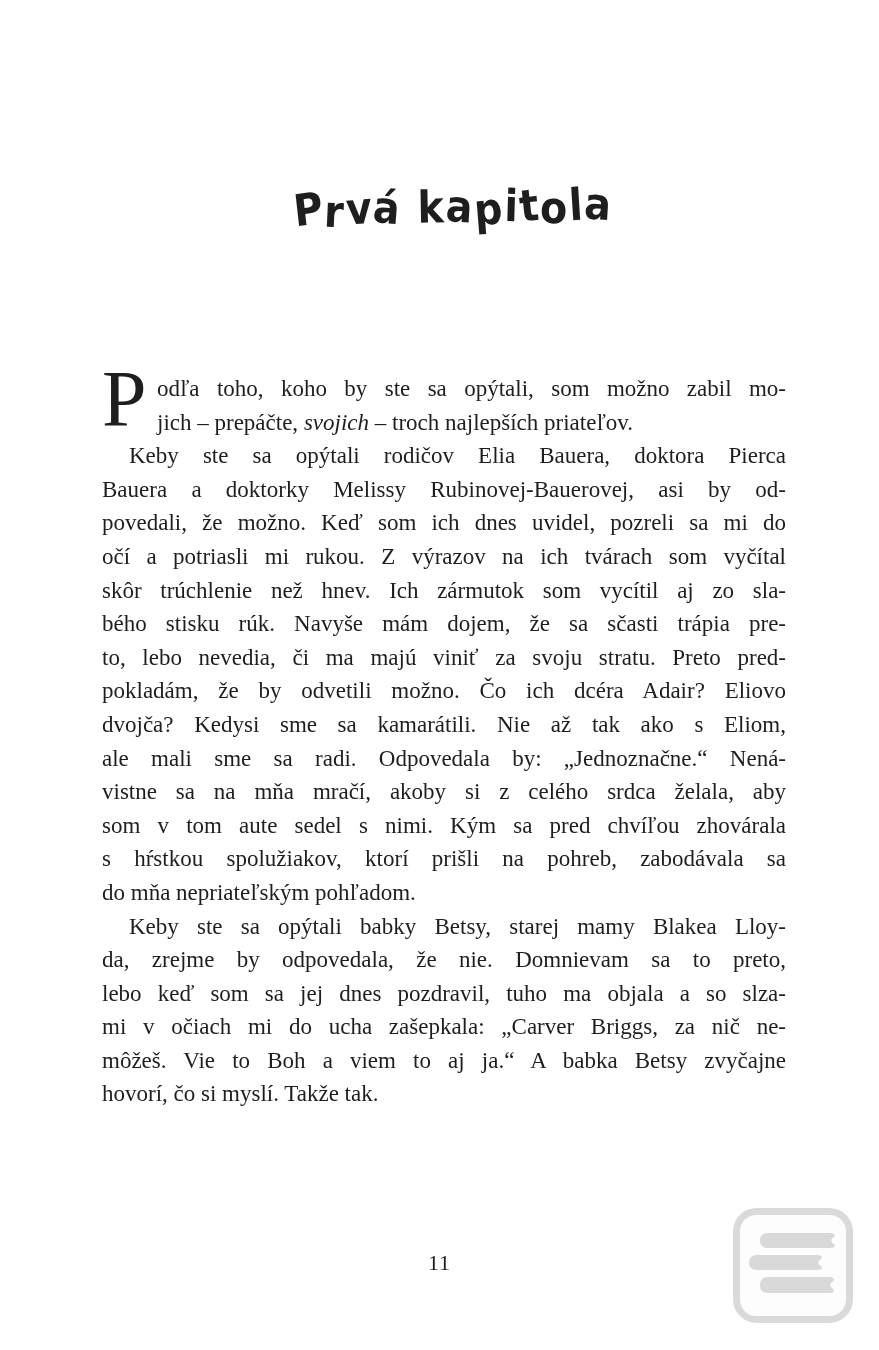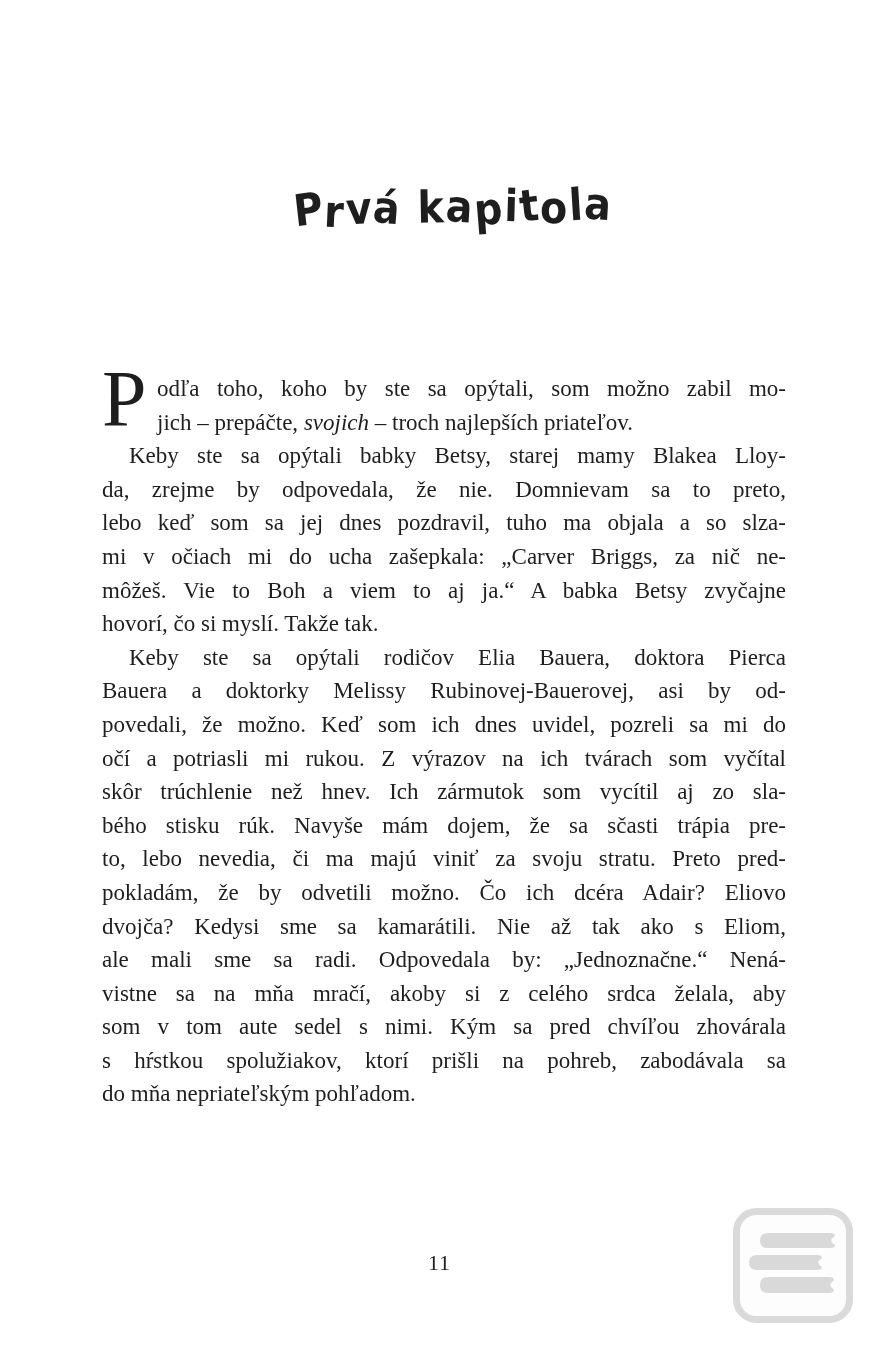--- a/index.html
+++ b/index.html
@@ -86,43 +86,43 @@
 
   <h1 class="chapter-title"><span class="ch" style="transform: rotate(-6deg) translateY(-1px);">P</span><span class="ch" style="transform: rotate(4deg) translateY(2px);">r</span><span class="ch" style="transform: rotate(-3deg) translateY(-1px);">v</span><span class="ch" style="transform: rotate(6deg) translateY(-1px);">á</span><span class="ch" style="transform: rotate(-5deg) translateY(2px);">&nbsp;</span><span class="ch" style="transform: rotate(0deg) translateY(-1px);">k</span><span class="ch" style="transform: rotate(5deg) translateY(-1px);">a</span><span class="ch" style="transform: rotate(-4deg) translateY(2px);">p</span><span class="ch" style="transform: rotate(3deg) translateY(-1px);">i</span><span class="ch" style="transform: rotate(-6deg) translateY(-1px);">t</span><span class="ch" style="transform: rotate(4deg) translateY(2px);">o</span><span class="ch" style="transform: rotate(-3deg) translateY(-1px);">l</span><span class="ch" style="transform: rotate(5deg) translateY(-1px);">a</span></h1>
 
   <div class="body-text">
       <div class="para">
         <span class="dropcap">P</span>
         <div class="line after-dropcap"><span class="run">odľa toho, koho by ste sa opýtali, som možno zabil mo-</span></div>
         <div class="line last after-dropcap"><span class="run">jich – prepáčte, </span><span class="emph">svojich</span><span class="run"> – troch najlepších priateľov.</span></div>
       </div>
       <div class="para">
-        <div class="line indent"><span class="run">Keby ste sa opýtali babky Betsy, starej mamy Blakea Lloy-</span></div>
-        <div class="line"><span class="run">da, zrejme by odpovedala, že nie. Domnievam sa to preto,</span></div>
-        <div class="line"><span class="run">lebo keď som sa jej dnes pozdravil, tuho ma objala a so slza-</span></div>
-        <div class="line"><span class="run">mi v očiach mi do ucha zašepkala: „Carver Briggs, za nič ne-</span></div>
-        <div class="line"><span class="run">môžeš. Vie to Boh a viem to aj ja.“ A babka Betsy zvyčajne</span></div>
-        <div class="line last"><span class="run">hovorí, čo si myslí. Takže tak.</span></div>
-      </div>
-      <div class="para">
         <div class="line indent"><span class="run">Keby ste sa opýtali rodičov Elia Bauera, doktora Pierca</span></div>
         <div class="line"><span class="run">Bauera a doktorky Melissy Rubinovej-Bauerovej, asi by od-</span></div>
         <div class="line"><span class="run">povedali, že možno. Keď som ich dnes uvidel, pozreli sa mi do</span></div>
         <div class="line"><span class="run">očí a potriasli mi rukou. Z výrazov na ich tvárach som vyčítal</span></div>
         <div class="line"><span class="run">skôr trúchlenie než hnev. Ich zármutok som vycítil aj zo sla-</span></div>
         <div class="line"><span class="run">bého stisku rúk. Navyše mám dojem, že sa sčasti trápia pre-</span></div>
         <div class="line"><span class="run">to, lebo nevedia, či ma majú viniť za svoju stratu. Preto pred-</span></div>
         <div class="line"><span class="run">pokladám, že by odvetili možno. Čo ich dcéra Adair? Eliovo</span></div>
         <div class="line"><span class="run">dvojča? Kedysi sme sa kamarátili. Nie až tak ako s Eliom,</span></div>
         <div class="line"><span class="run">ale mali sme sa radi. Odpovedala by: „Jednoznačne.“ Nená-</span></div>
         <div class="line"><span class="run">vistne sa na mňa mračí, akoby si z celého srdca želala, aby</span></div>
         <div class="line"><span class="run">som v tom aute sedel s nimi. Kým sa pred chvíľou zhovárala</span></div>
         <div class="line"><span class="run">s hŕstkou spolužiakov, ktorí prišli na pohreb, zabodávala sa</span></div>
         <div class="line last"><span class="run">do mňa nepriateľským pohľadom.</span></div>
       </div>
+      <div class="para">
+        <div class="line indent"><span class="run">Keby ste sa opýtali babky Betsy, starej mamy Blakea Lloy-</span></div>
+        <div class="line"><span class="run">da, zrejme by odpovedala, že nie. Domnievam sa to preto,</span></div>
+        <div class="line"><span class="run">lebo keď som sa jej dnes pozdravil, tuho ma objala a so slza-</span></div>
+        <div class="line"><span class="run">mi v očiach mi do ucha zašepkala: „Carver Briggs, za nič ne-</span></div>
+        <div class="line"><span class="run">môžeš. Vie to Boh a viem to aj ja.“ A babka Betsy zvyčajne</span></div>
+        <div class="line last"><span class="run">hovorí, čo si myslí. Takže tak.</span></div>
+      </div>
     </div>
 
   <div class="page-number">11</div>
 
   <svg class="watermark" viewBox="0 0 120 115" aria-hidden="true">
     <rect class="wm-frame" x="3.5" y="3.5" width="113" height="108" rx="20" fill="#fdfdfd" stroke-width="7" stroke="#dadada"></rect>
     <path class="wm-book" d="M35 25 L97 25 Q103 25 101.5 28.5 Q95 32.5 101.5 36.5 Q103 40 97 40 L35 40 Q27 40 27 32.5 Q27 25 35 25 Z" fill="#d9d9d9"></path>
     <path class="wm-book" d="M24 47 L84 47 Q90 47 88.5 50.5 Q82 54.5 88.5 58.5 Q90 62 84 62 L24 62 Q16 62 16 54.5 Q16 47 24 47 Z" fill="#d9d9d9"></path>
     <path class="wm-book" d="M35 69 L96 69 Q102 69 100.5 72.8 Q94 77 100.5 81.2 Q102 85 96 85 L35 85 Q27 85 27 77 Q27 69 35 69 Z" fill="#d9d9d9"></path>
   </svg>

